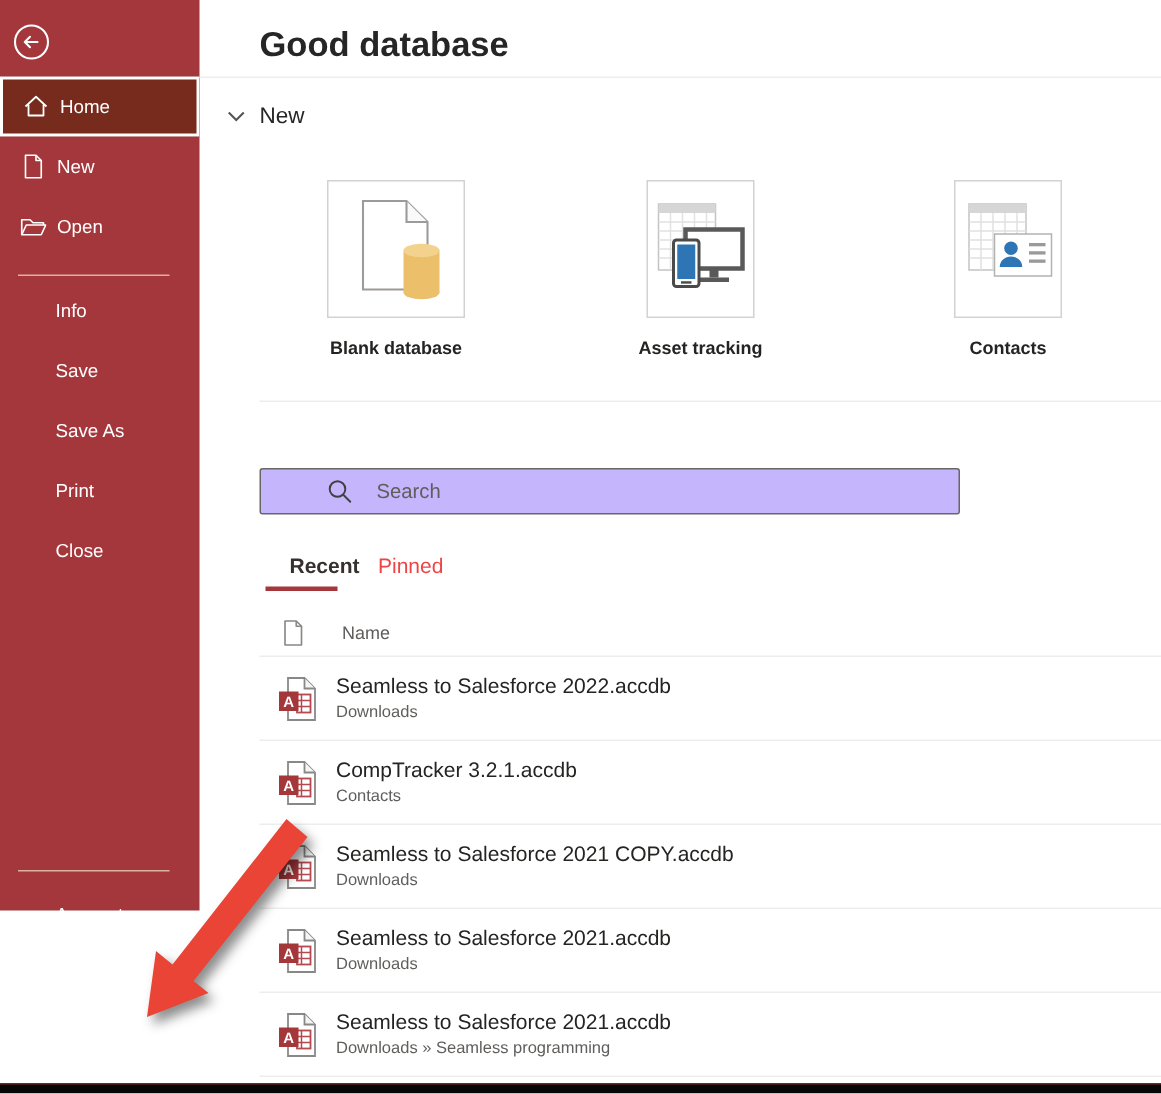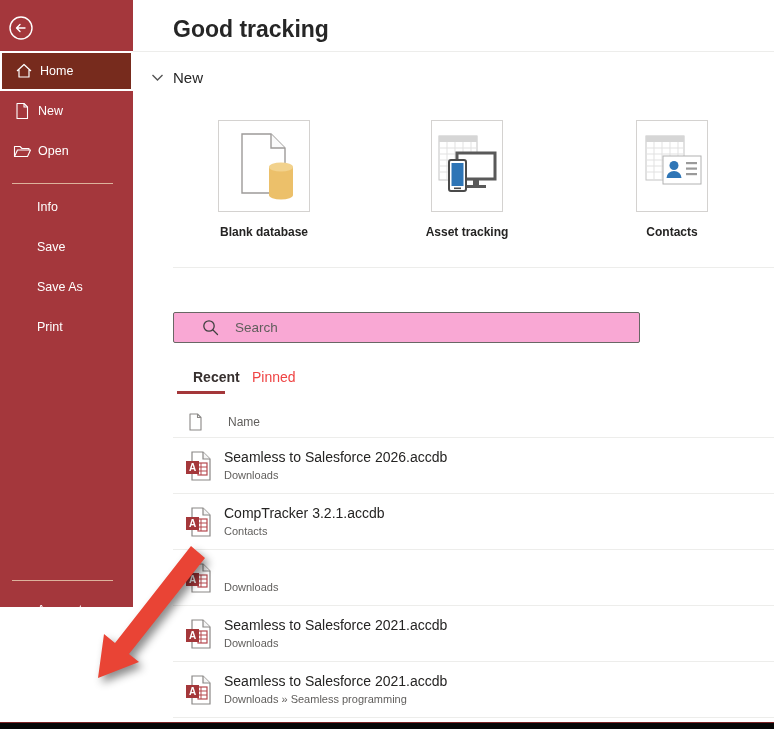--- a/index.html
+++ b/index.html
@@ -37,21 +37,21 @@
   .tpl-card.asset{left:431px;width:72px;height:92px;}
   .tpl-card.contacts{left:636px;width:72px;height:92px;}
   .tpl-label{position:absolute;top:225px;font-size:12px;font-weight:600;color:#252423;text-align:center;white-space:nowrap;}
   .tpl-label.blank{left:218px;width:92px;}
   .tpl-label.asset{left:401px;width:132px;}
   .tpl-label.contacts{left:606px;width:132px;}
 
   .section-divider{position:absolute;left:173px;top:267px;width:601px;height:1px;background:var(--divider);}
 
   .search-box{position:absolute;left:173px;top:312px;width:467px;height:31px;border:1px solid #69676 5;
-              border:1px solid #696765;border-radius:2px;background:#f9a8d4;display:flex;align-items:center;}
+              border:1px solid #696765;border-radius:2px;background:#c4b5fd;display:flex;align-items:center;padding-left:16px;}
   .search-box svg{margin-left:28px;}
   .search-box input{border:none;outline:none;font-size:13.5px;color:#444;margin-left:16px;width:380px;
                     font-family:"Liberation Sans",sans-serif;background:transparent;}
   .search-box input::placeholder{color:var(--text_gray);}
 
   .tab{position:absolute;top:369px;font-size:14px;cursor:pointer;}
   .tab.recent{left:193px;color:#37302f;font-weight:600;}
   .tab.pinned{left:252px;color:#ef4444;}
   .tab-underline{position:absolute;left:177px;top:391px;width:48px;height:3px;background:var(--accent);}
 
@@ -113,32 +113,35 @@
     </div>
     <div class="sb-item text-only" style="top:187px;">
       <span class="sb-label">Info</span>
     </div>
     <div class="sb-item text-only" style="top:267px;">
       <span class="sb-label">Save As</span>
     </div>
     <div class="sb-item text-only" style="top:307px;">
       <span class="sb-label">Print</span>
     </div>
+    <div class="sb-item text-only" style="top:347px;">
+      <span class="sb-label">Close</span>
+    </div>
 
     <div class="sb-divider" style="top:580px;"></div>
 
     <div class="sb-item text-only" style="top:630px;">
       <span class="sb-label">Feedback</span>
     </div>
     <div class="sb-item text-only" style="top:590px;">
       <span class="sb-label">Account</span>
     </div>
   </aside>
 
-  <h1 class="main-title">Good tracking</h1>
+  <h1 class="main-title">Good database</h1>
   <div class="title-divider"></div>
 
   <svg class="new-chevron" viewBox="0 0 13 9">
     <path d="M1.5 2 L6.5 7 L11.5 2" fill="none" stroke="#555" stroke-width="1.4"></path>
   </svg>
   <div class="new-label">New</div>
 
   <div class="tpl-card blank">
     <svg width="66" height="70" viewBox="0 0 66 70">
       <path d="M11 3 H40 L54 17 V62 H11 Z" fill="#fff" stroke="#9d9b99" stroke-width="1.4"></path>
@@ -206,21 +209,21 @@
 
     <div class="file-row">
       <svg class="file-icon" width="27" height="30" viewBox="0 0 27 30">
         <path d="M7 1 H18 L25 8 V29 H7 Z" fill="#fff" stroke="#8a8886" stroke-width="1.2"></path>
         <path d="M18 1 V8 H25" fill="#f5f5f5" stroke="#8a8886" stroke-width="1.2"></path>
         <rect x="13" y="12" width="9" height="12" fill="#fff" stroke="#b5494f" stroke-width="1.2"></rect>
         <path d="M13 16 H22 M13 20 H22 M16 12 V24" stroke="#b5494f" stroke-width="1"></path>
         <rect x="1" y="10" width="13" height="13" fill="#a4373a"></rect>
         <text x="7.5" y="20" font-size="10" font-weight="bold" fill="#fff" text-anchor="middle" font-family="Liberation Sans,sans-serif">A</text>
       </svg>
-      <span class="file-name">Seamless to Salesforce 2026.accdb</span>
+      <span class="file-name">Seamless to Salesforce 2022.accdb</span>
       <span class="file-loc">Downloads</span>
     </div>
 
     <div class="file-row">
       <svg class="file-icon" width="27" height="30" viewBox="0 0 27 30">
         <path d="M7 1 H18 L25 8 V29 H7 Z" fill="#fff" stroke="#8a8886" stroke-width="1.2"></path>
         <path d="M18 1 V8 H25" fill="#f5f5f5" stroke="#8a8886" stroke-width="1.2"></path>
         <rect x="13" y="12" width="9" height="12" fill="#fff" stroke="#b5494f" stroke-width="1.2"></rect>
         <path d="M13 16 H22 M13 20 H22 M16 12 V24" stroke="#b5494f" stroke-width="1"></path>
         <rect x="1" y="10" width="13" height="13" fill="#a4373a"></rect>
@@ -232,20 +235,21 @@
 
     <div class="file-row">
       <svg class="file-icon" width="27" height="30" viewBox="0 0 27 30">
         <path d="M7 1 H18 L25 8 V29 H7 Z" fill="#fff" stroke="#8a8886" stroke-width="1.2"></path>
         <path d="M18 1 V8 H25" fill="#f5f5f5" stroke="#8a8886" stroke-width="1.2"></path>
         <rect x="13" y="12" width="9" height="12" fill="#fff" stroke="#b5494f" stroke-width="1.2"></rect>
         <path d="M13 16 H22 M13 20 H22 M16 12 V24" stroke="#b5494f" stroke-width="1"></path>
         <rect x="1" y="10" width="13" height="13" fill="#a4373a"></rect>
         <text x="7.5" y="20" font-size="10" font-weight="bold" fill="#fff" text-anchor="middle" font-family="Liberation Sans,sans-serif">A</text>
       </svg>
+      <span class="file-name">Seamless to Salesforce 2021 COPY.accdb</span>
       <span class="file-loc">Downloads</span>
     </div>
 
     <div class="file-row">
       <svg class="file-icon" width="27" height="30" viewBox="0 0 27 30">
         <path d="M7 1 H18 L25 8 V29 H7 Z" fill="#fff" stroke="#8a8886" stroke-width="1.2"></path>
         <path d="M18 1 V8 H25" fill="#f5f5f5" stroke="#8a8886" stroke-width="1.2"></path>
         <rect x="13" y="12" width="9" height="12" fill="#fff" stroke="#b5494f" stroke-width="1.2"></rect>
         <path d="M13 16 H22 M13 20 H22 M16 12 V24" stroke="#b5494f" stroke-width="1"></path>
         <rect x="1" y="10" width="13" height="13" fill="#a4373a"></rect>

